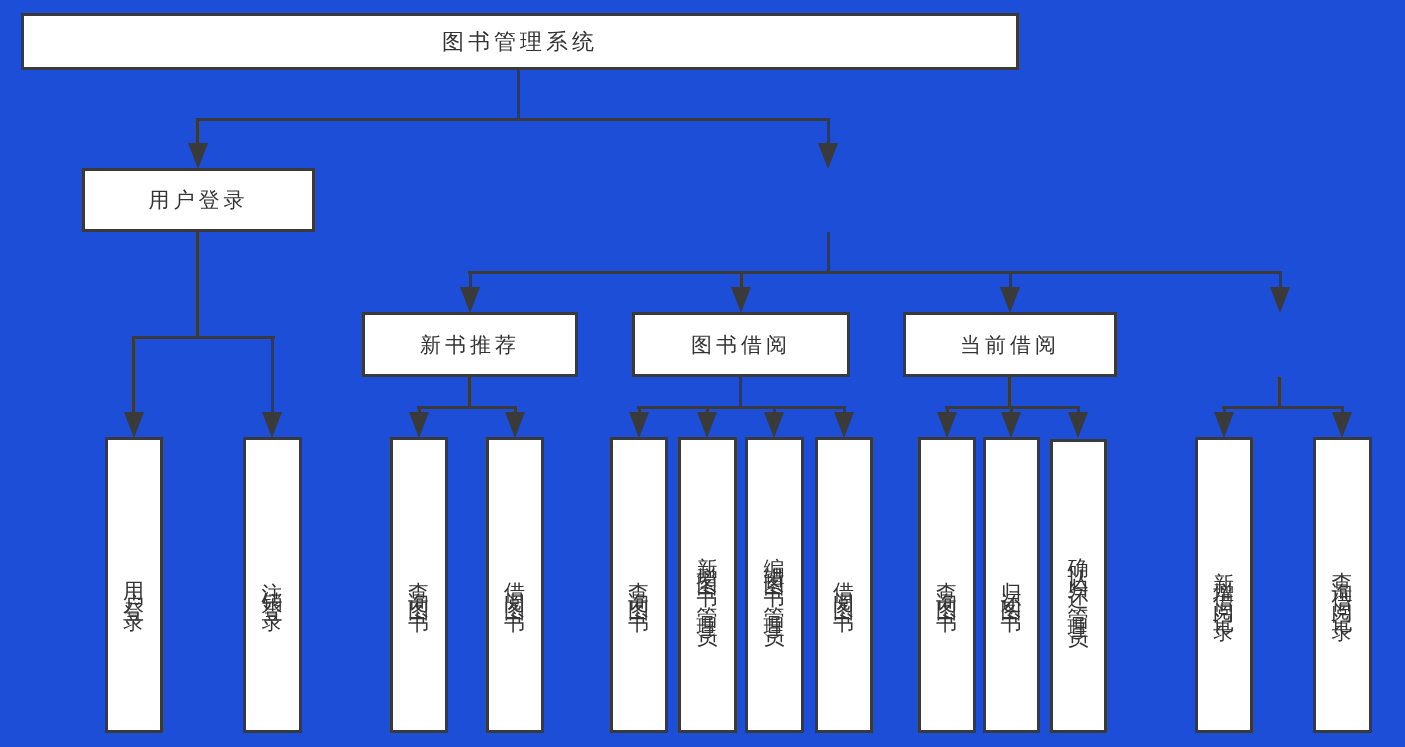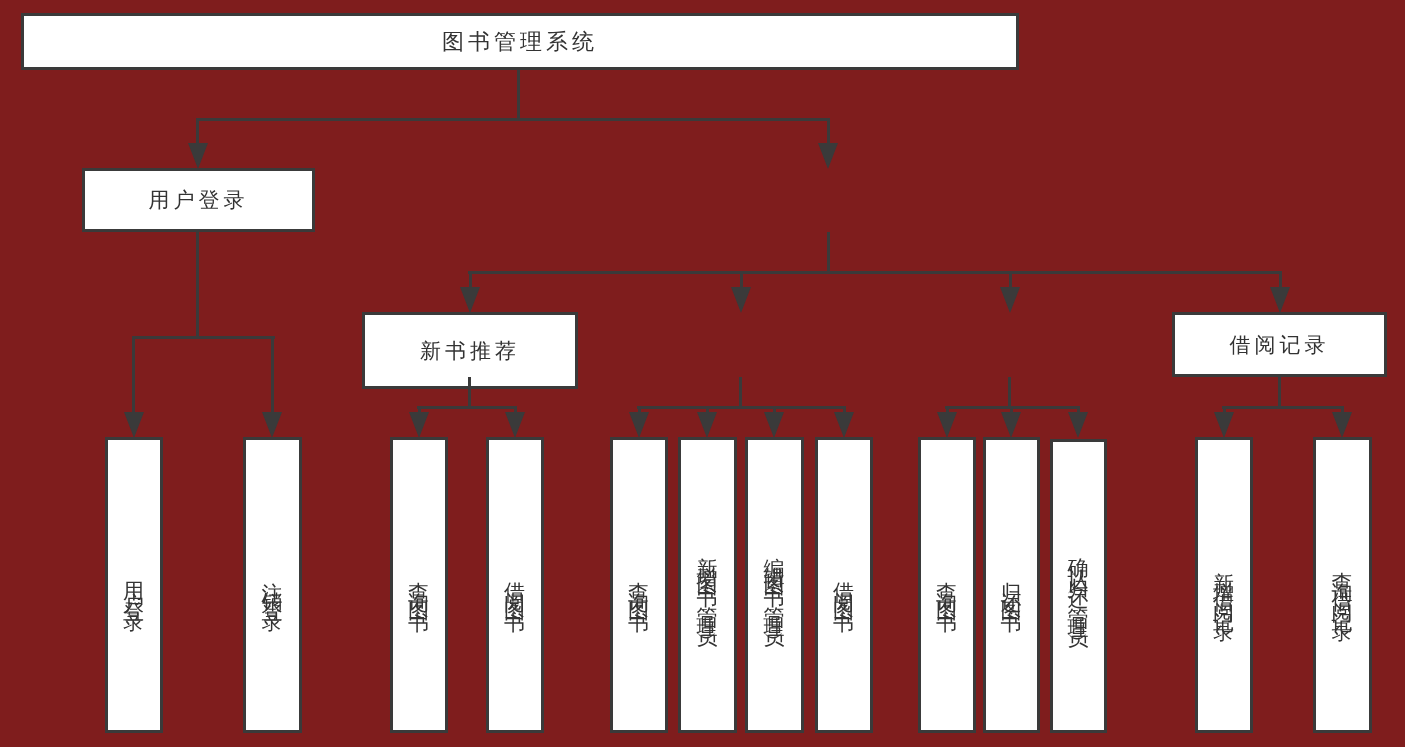--- a/index.html
+++ b/index.html
@@ -1,17 +1,17 @@
 <!DOCTYPE html>
 <html><head>
 <meta charset="utf-8">
 <style>
   html,body{margin:0;padding:0;background:#ffffff;}
   #stage{
-    position:relative;width:1405px;height:747px;background:#7f1d1d;overflow:hidden;
+    position:relative;width:1405px;height:747px;background:#1d4ed8;overflow:hidden;
     font-family:"Liberation Sans",sans-serif;color:#333333;
   }
   .box{
     position:absolute;box-sizing:border-box;background:#ffffff;
     border:3px solid #3a3a3a;display:flex;align-items:center;justify-content:center;
   }
   .box.h span{font-size:21px;letter-spacing:4px;white-space:nowrap;color:#333333;}
   .box.top span{font-size:22px;}
   .box.v span{
     writing-mode:vertical-rl;text-orientation:mixed;
@@ -58,25 +58,28 @@
   <div class="lh" style="left:468px;top:271px;width:814px"></div>
   <div class="lv" style="left:469px;top:271px;height:20px"></div>
   <div class="ar" style="left:460px;top:287px"></div>
   <div class="lv" style="left:740px;top:271px;height:20px"></div>
   <div class="ar" style="left:731px;top:287px"></div>
   <div class="lv" style="left:1009px;top:271px;height:20px"></div>
   <div class="ar" style="left:1000px;top:287px"></div>
   <div class="lv" style="left:1279px;top:271px;height:20px"></div>
   <div class="ar" style="left:1270px;top:287px"></div>
 
-  <div class="box h" style="left:362px;top:312px;width:216px;height:77px">
+  <div class="box h" style="left:362px;top:312px;width:216px;height:65px">
     <span>新书推荐</span>
   </div>
-  <div class="box h" style="left:1172px;top:312px;width:215px;height:65px">
-    <span>借阅记录</span>
+  <div class="box h" style="left:632px;top:312px;width:218px;height:65px">
+    <span>图书借阅</span>
+  </div>
+  <div class="box h" style="left:903px;top:312px;width:214px;height:65px">
+    <span>当前借阅</span>
   </div>
 
   <div class="lv" style="left:468px;top:377px;height:32px"></div>
   <div class="lh" style="left:417px;top:406px;width:100px"></div>
   <div class="lv" style="left:418px;top:406px;height:10px"></div>
   <div class="ar" style="left:409px;top:412px"></div>
   <div class="lv" style="left:514px;top:406px;height:10px"></div>
   <div class="ar" style="left:505px;top:412px"></div>
 
   <div class="lv" style="left:739px;top:377px;height:32px"></div>

